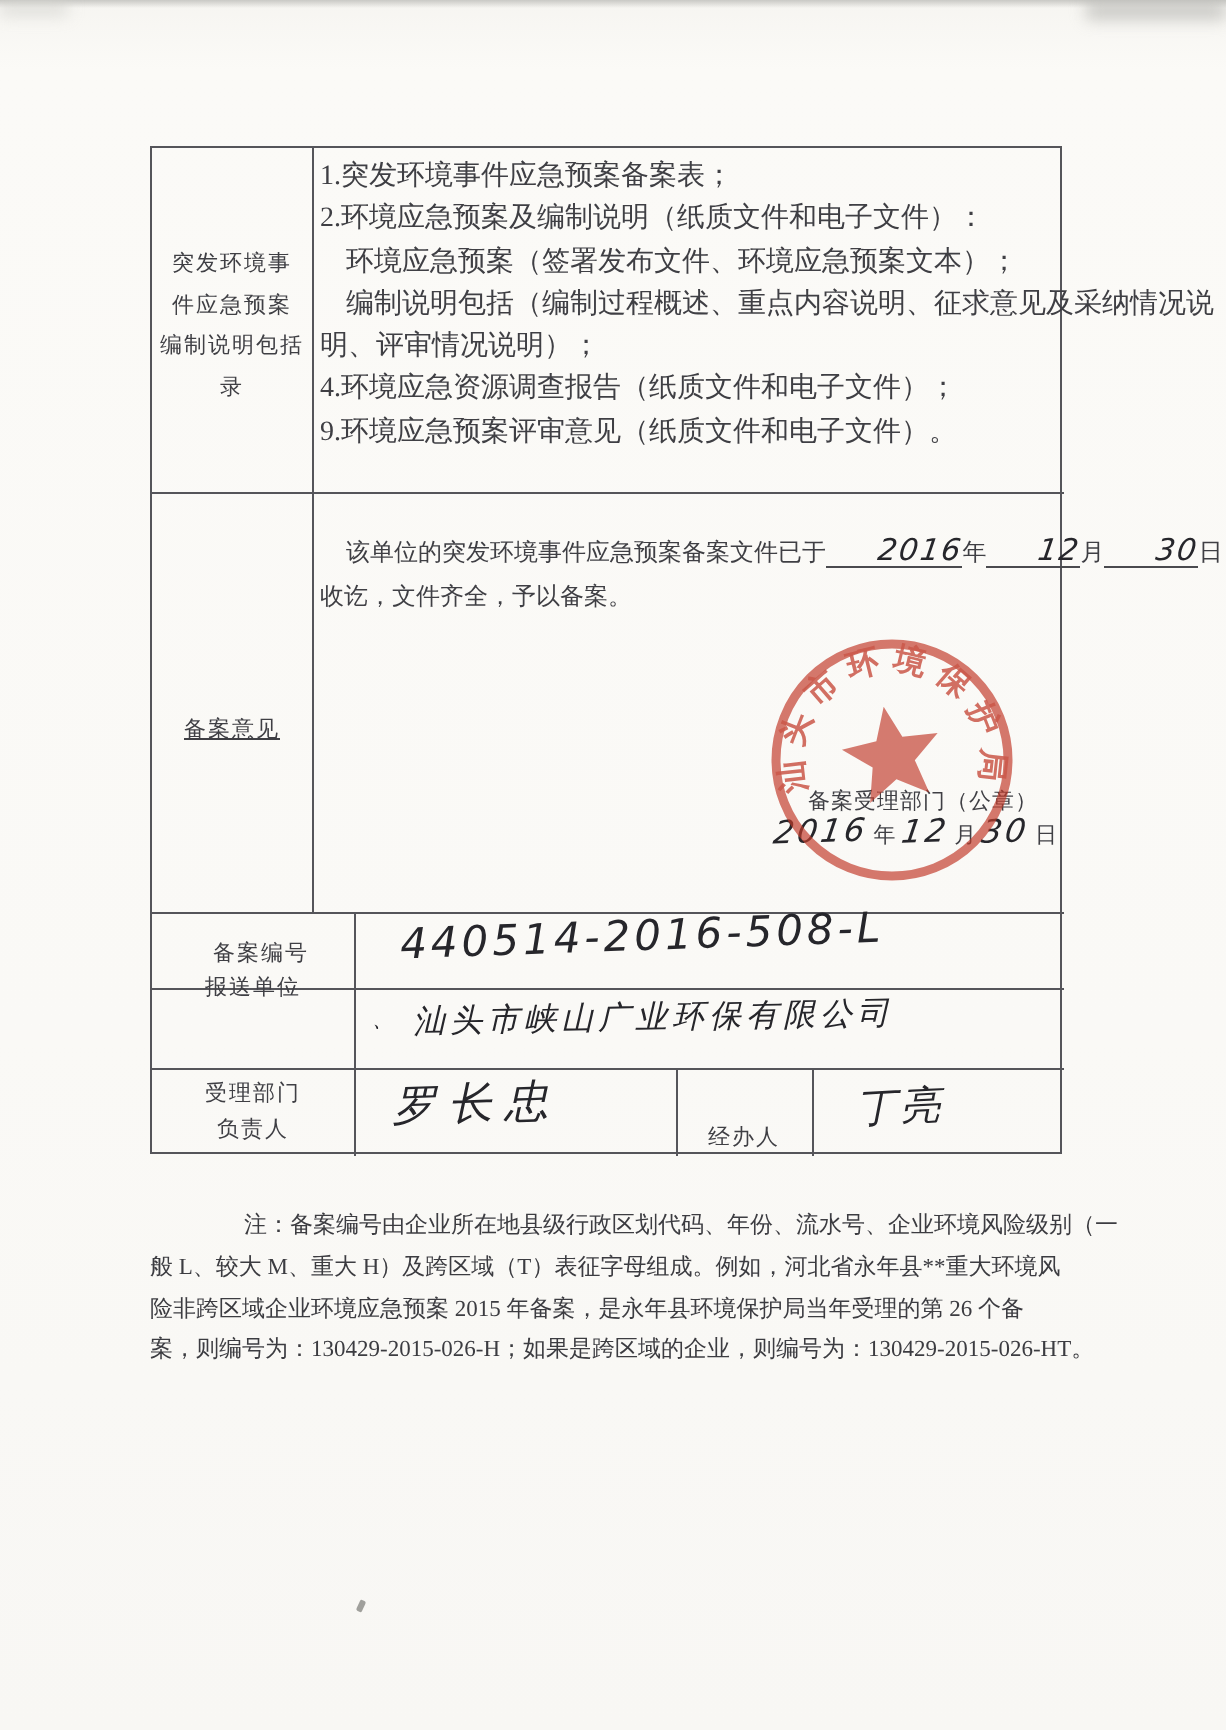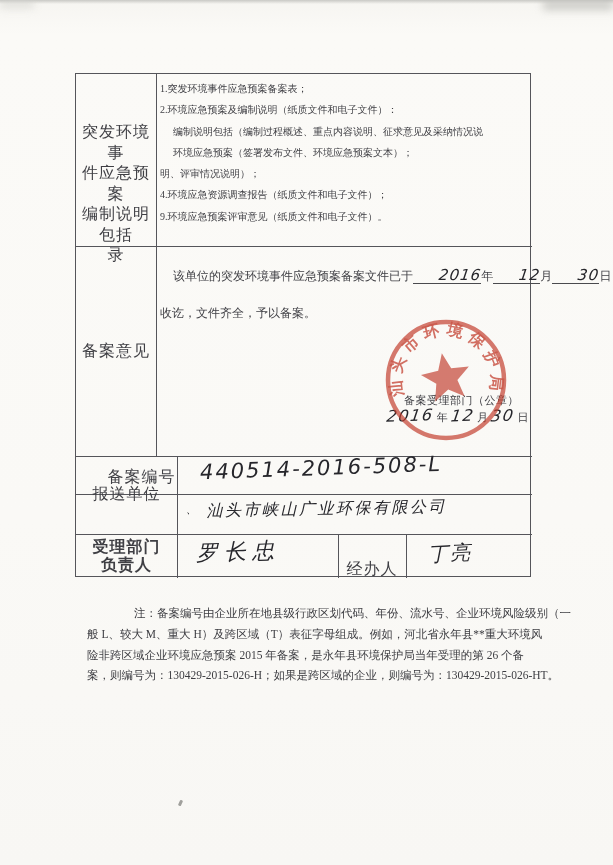--- a/index.html
+++ b/index.html
@@ -15,31 +15,31 @@
     background:#b9b9b5;filter:blur(4px);opacity:.7;}
   .scan-corner-tl{position:absolute;left:0;top:0;width:34px;height:8px;
     background:#cfcfcb;filter:blur(4px);opacity:.6;}
 
   .tbl{position:absolute;left:75px;top:73px;width:456px;height:504px;
     border:1.4px solid #55555a;box-sizing:border-box;}
   .vline,.hline{position:absolute;background:#55555a;}
   .vline{width:1px;}
   .hline{height:1px;}
 
-  .cell-label{position:absolute;text-align:center;font-size:16px;color:#3f3f44;letter-spacing:1px;}
+  .cell-label{position:absolute;text-align:center;font-size:11px;color:#3f3f44;letter-spacing:1px;}
   .cell-label .ln{line-height:20.5px;}
 
-  .dir-lines{position:absolute;left:84px;top:4px;width:370px;font-size:10px;
+  .dir-lines{position:absolute;left:84px;top:4px;width:370px;font-size:14px;
     color:#3f3f44;white-space:nowrap;}
   .dir-lines .ln{line-height:21.3px;}
   .dir-lines .ln.indent{padding-left:13px;}
 
   .opinion{position:absolute;left:84px;top:192px;width:372px;font-size:12px;color:#3f3f44;}
   .op-l1{white-space:nowrap;text-indent:13px;line-height:21px;}
-  .op-l2{line-height:21px;margin-top:16px;}
+  .op-l2{line-height:21px;margin-top:1px;}
   .blank{display:inline-block;border-bottom:1px solid #4a4a4e;text-align:center;
     vertical-align:baseline;line-height:13px;}
   .blank.w-year{min-width:44px;}
   .blank.w-sm{min-width:25px;}
 
   .hw{font-family:"DejaVu Sans","Liberation Sans",sans-serif;font-style:italic;
     color:#26262b;}
   .hw-num{font-size:15px;letter-spacing:1px;transform:skewX(-8deg);display:inline-block;}
 
   .stamp-caption{position:absolute;left:404px;top:393px;font-size:11px;color:#3f3f44;
@@ -53,21 +53,21 @@
     transform:rotate(-2deg);white-space:nowrap;}
   .submitter-value{position:absolute;left:186px;top:499px;font-size:16px;letter-spacing:2.5px;
     transform:rotate(-1deg);white-space:nowrap;}
   .submitter-value .pen-mark{font-size:11px;margin-right:7px;vertical-align:3px;}
   .sig-director{position:absolute;left:196px;top:537px;font-size:22px;letter-spacing:6px;
     transform:rotate(-2deg);white-space:nowrap;}
   .sig-handler{position:absolute;left:428px;top:540px;font-size:20px;letter-spacing:2px;
     transform:rotate(-3deg);white-space:nowrap;}
 
   .note{position:absolute;left:75px;top:603px;width:468px;font-size:11.5px;color:#3c3c41;}
-  .note .ln{line-height:20.8px;white-space:nowrap;margin-left:12px;}
+  .note .ln{line-height:20.8px;white-space:nowrap;}
   .note .ln.first{text-indent:47px;}
 
   .speck{position:absolute;left:179px;top:800px;width:3px;height:6px;background:#8a8a86;
     transform:rotate(25deg);border-radius:1px;opacity:.8;}
 </style>
 </head>
 <body>
 
 <div class="sheet">
 
@@ -89,45 +89,45 @@
     <div class="cell-label" style="left:0;top:48px;width:80px;">
       <div class="ln">突发环境事</div>
       <div class="ln">件应急预案</div>
       <div class="ln">编制说明包括</div>
       <div class="ln">录</div>
     </div>
 
     <div class="dir-lines">
       <div class="ln">1.突发环境事件应急预案备案表；</div>
       <div class="ln">2.环境应急预案及编制说明（纸质文件和电子文件）：</div>
+      <div class="ln indent">环境应急预案（签署发布文件、环境应急预案文本）；</div>
       <div class="ln indent">编制说明包括（编制过程概述、重点内容说明、征求意见及采纳情况说</div>
-      <div class="ln indent">环境应急预案（签署发布文件、环境应急预案文本）；</div>
       <div class="ln">明、评审情况说明）；</div>
       <div class="ln">4.环境应急资源调查报告（纸质文件和电子文件）；</div>
       <div class="ln">9.环境应急预案评审意见（纸质文件和电子文件）。</div>
     </div>
 
-    <div class="cell-label" style="left:0;top:267px;width:80px;">
+    <div class="cell-label" style="left:0;top:281px;width:80px;text-decoration:underline;">
       <div class="ln">备案意见</div>
     </div>
 
     <div class="opinion">
       <div class="op-l1"><span>该单位的突发环境事件应急预案备案文件已于</span><span class="blank w-year"><span class="hw hw-num">2016</span></span><span>年</span><span class="blank w-sm"><span class="hw hw-num">12</span></span><span>月</span><span class="blank w-sm"><span class="hw hw-num">30</span></span><span>日</span></div>
       <div class="op-l2">收讫，文件齐全，予以备案。</div>
     </div>
 
-    <div class="cell-label" style="left:15px;top:393px;width:101px;">
+    <div class="cell-label" style="left:4px;top:393px;width:101px;">
       <div class="ln">备案编号</div>
     </div>
 
     <div class="cell-label" style="left:0;top:410px;width:101px;">
       <div class="ln">报送单位</div>
     </div>
 
-    <div class="cell-label" style="left:0;top:464px;width:101px;font-weight:bold;">
+    <div class="cell-label" style="left:0;top:464px;width:101px;">
       <div class="ln" style="line-height:18px;">受理部门</div>
       <div class="ln" style="line-height:18px;">负责人</div>
     </div>
     <div class="cell-label" style="left:262px;top:462px;width:68px;margin-top:23px;">
       <div class="ln">经办人</div>
     </div>
   </div>
 
   <div class="stamp-caption">备案受理部门（公章）</div>
   <div class="stamp-date"><span class="hw">2016</span><span>年</span><span class="hw">12</span><span>月</span><span class="hw">30</span><span>日</span></div>

